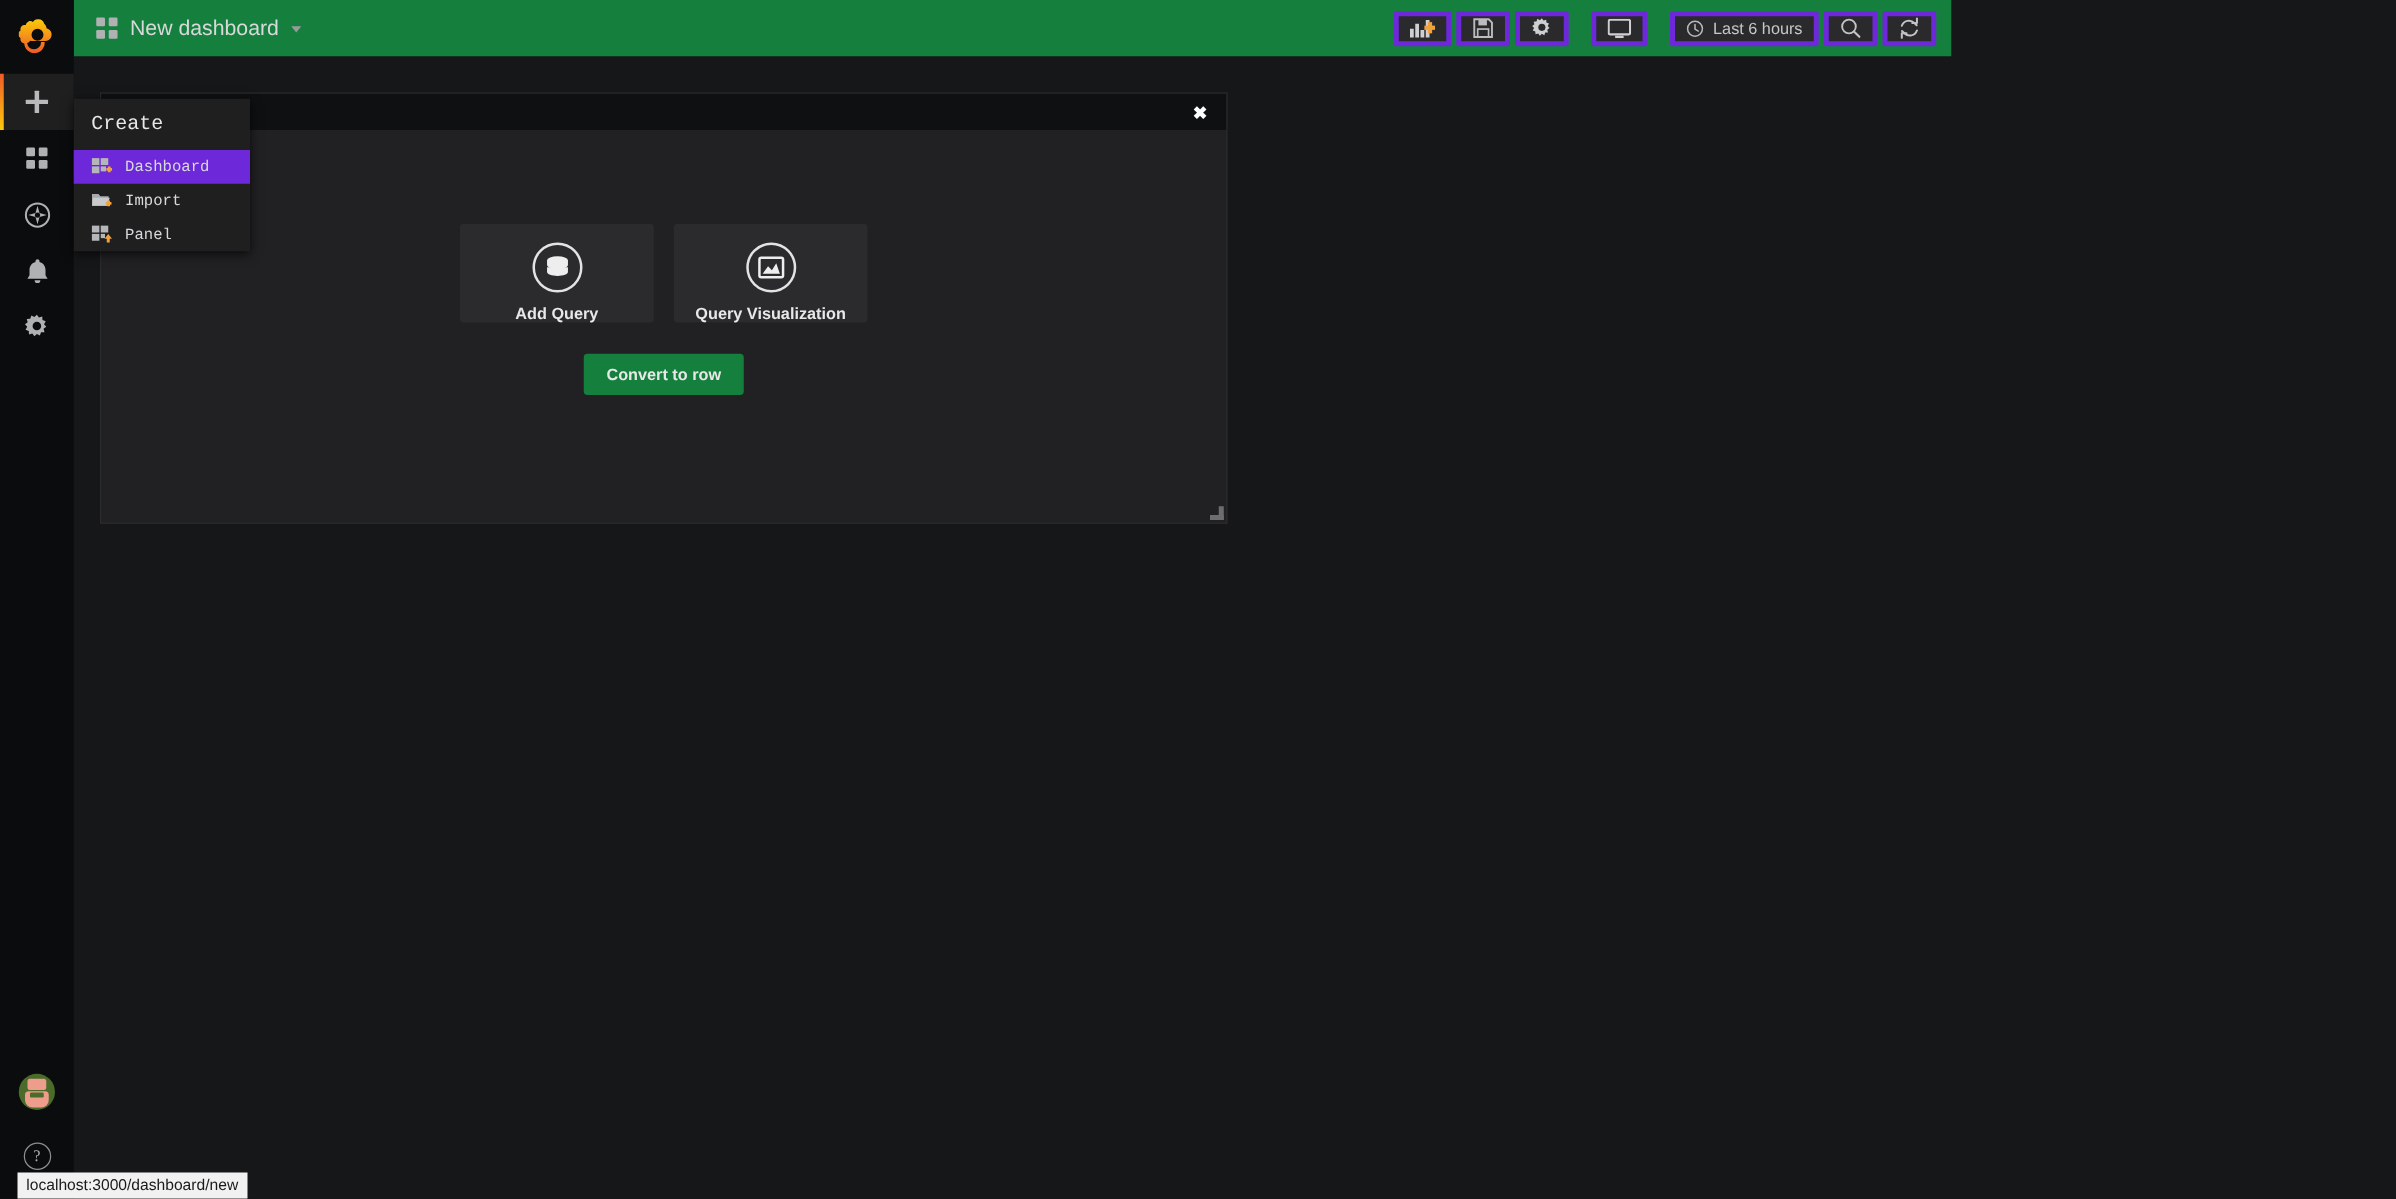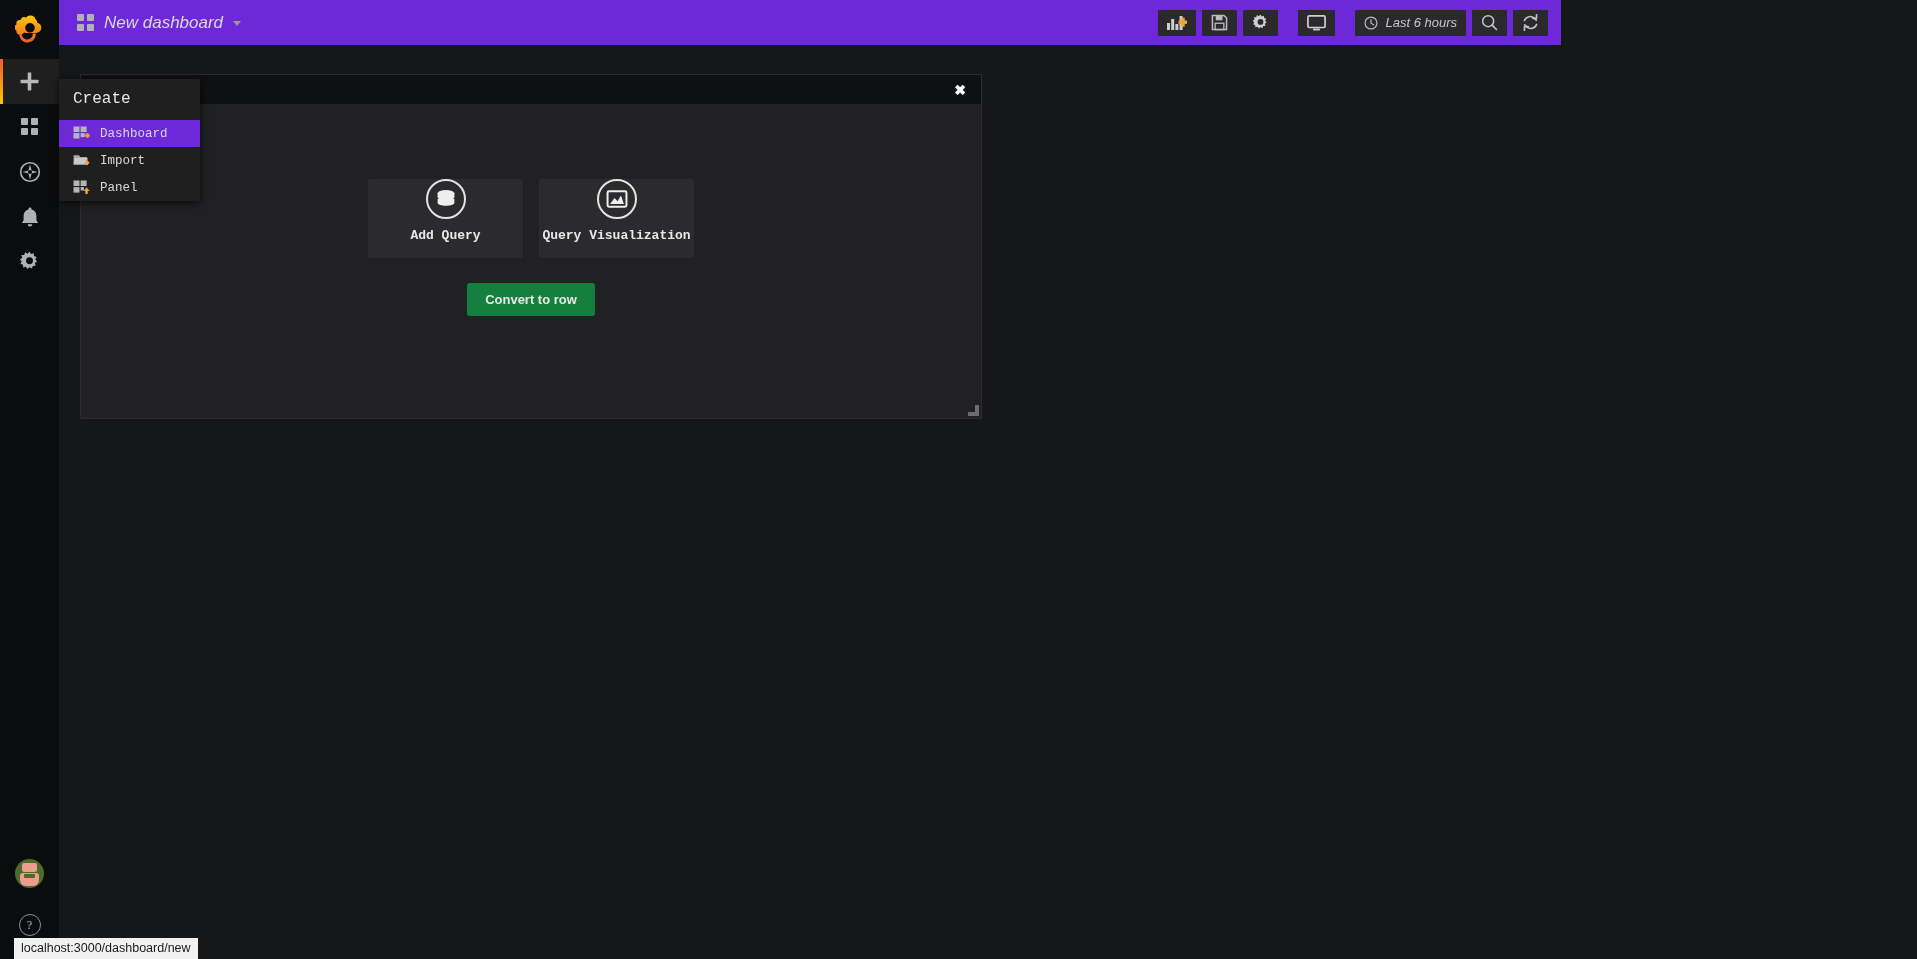--- a/index.html
+++ b/index.html
@@ -59,24 +59,23 @@
     width: 22px; height: 22px; border-radius: 50%;
     border: 1.5px solid #8e8e8e;
     display: flex; align-items: center; justify-content: center;
     font-size: 13px; color: #b0b0b0; font-family: "Liberation Serif", serif;
   }
 
   
   #topbar {
     position: absolute; left: 59px; top: 0;
     width: 1502px; height: 45px;
-    background: #6d28d9;
+    background: #15803d;
     display: flex; align-items: center;
     z-index: 30;
-    font-style: italic;
   }
   .tb-title-wrap {
     display: flex; align-items: center; gap: 10px;
     padding-left: 18px; height: 45px; cursor: pointer;
   }
   .tb-title {
     font-size: 17px; color: #d8d9da; font-weight: 400; white-space: nowrap;
   }
   .caret-down {
     width: 0; height: 0;
@@ -85,21 +84,21 @@
     border-top: 5px solid #9a9a9a;
     margin-top: 2px;
   }
   .tb-right {
     margin-left: auto; display: flex; align-items: center;
     gap: 4px; padding-right: 12px;
   }
   .tb-btn {
     height: 28px; min-width: 36px;
     background: #2a2a2c;
-    border: 1px solid #6d28d9;
+    border: 4px solid #6d28d9;
     border-radius: 2px;
     display: flex; align-items: center; justify-content: center;
     cursor: pointer; color: #b7b7b9;
     padding: 0 9px;
   }
   .tb-time {
     font-size: 13px; color: #c7c7c9; display: flex;
     align-items: center; gap: 7px; white-space: nowrap;
   }
   .tb-gap { width: 10px; }
@@ -135,22 +134,22 @@
     display: flex; flex-direction: column;
     align-items: center; justify-content: center;
     padding-bottom: 28px;
   }
   .cta-row { display: flex; gap: 16px; margin-bottom: 25px; }
   .cta-card {
     width: 155px; height: 79px;
     background: #2b2b2e;
     border-radius: 3px;
     display: flex; flex-direction: column;
-    align-items: center; justify-content: flex-start;
-    gap: 9px; cursor: pointer; font-family: Liberation Mono, monospace;
+    align-items: center; justify-content: flex-end;
+    gap: 9px; cursor: pointer;
   }
   .cta-label { font-size: 13px; color: #e8e8e8; font-weight: bold; }
   .circle-ico {
     width: 40px; height: 40px; border-radius: 50%;
     border: 2.5px solid #e3e3e3;
     display: flex; align-items: center; justify-content: center;
   }
   .btn-convert {
     background: #15803d;
     border: none; border-radius: 3px;

